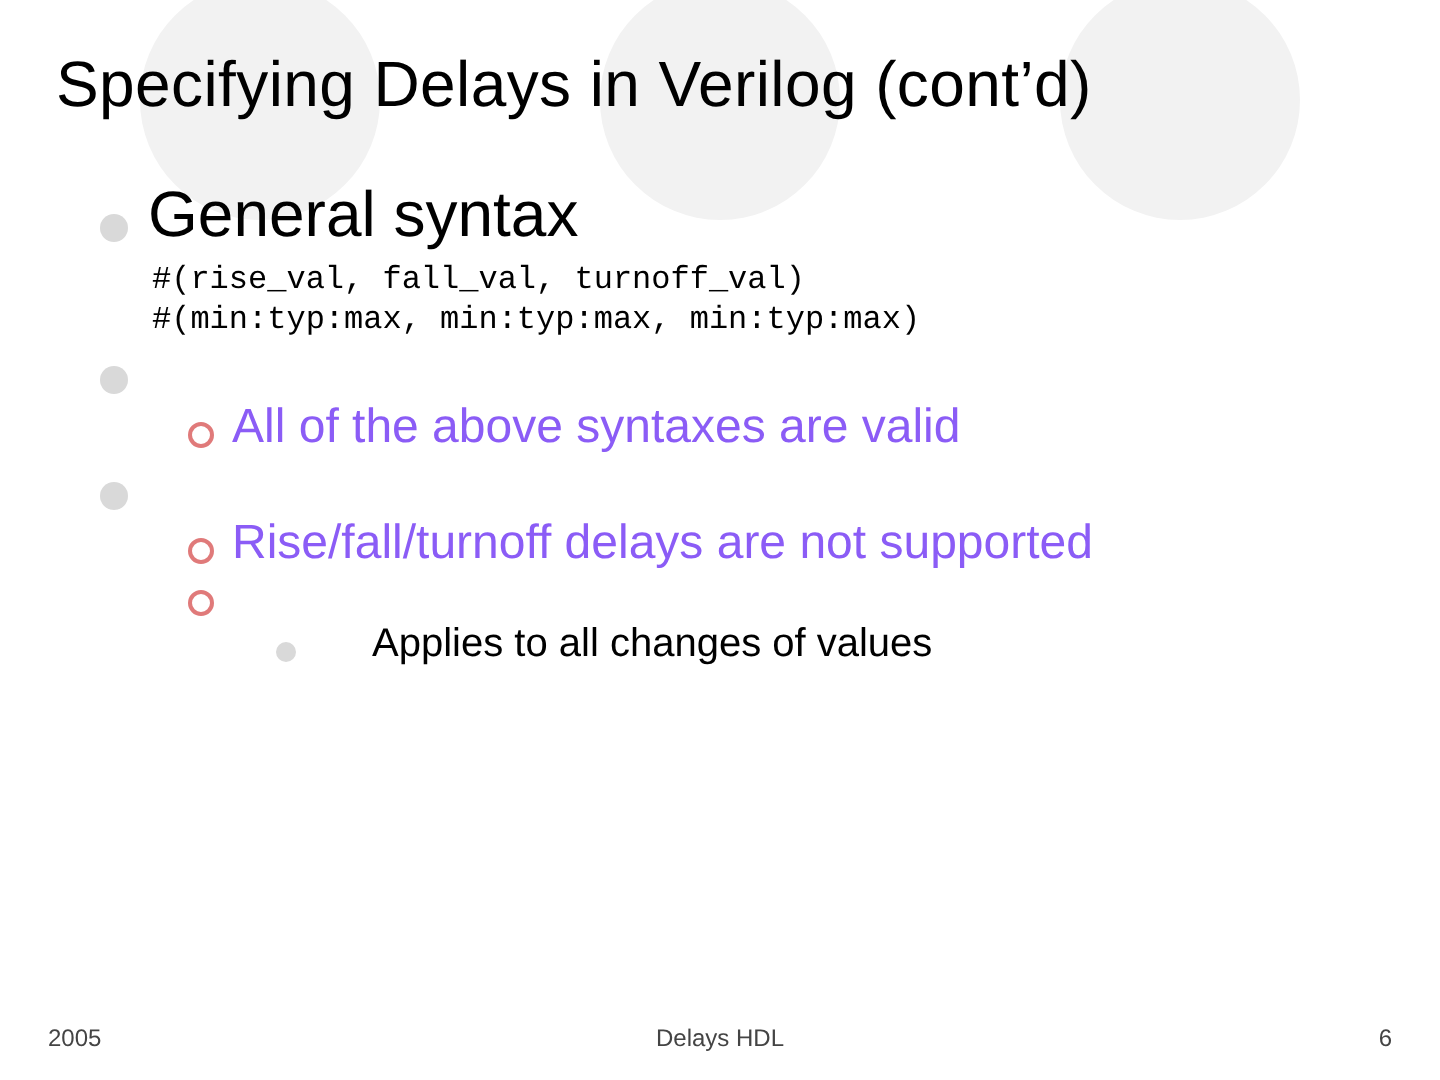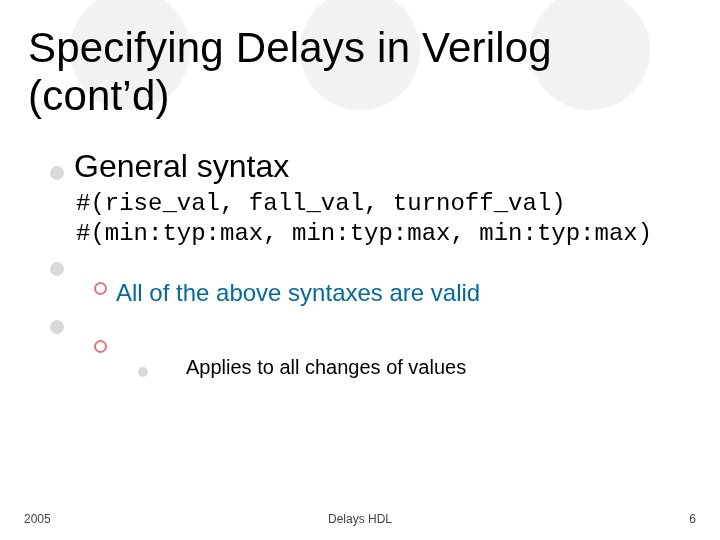--- a/index.html
+++ b/index.html
@@ -26,21 +26,21 @@
     border-radius: 50%;
     background: #f2f2f2;
   }
   .c1 { width: 120px; height: 120px; left: 70px;  top: -10px; }
   .c2 { width: 120px; height: 120px; left: 300px; top: -10px; }
   .c3 { width: 120px; height: 120px; left: 530px; top: -10px; }
 
   .content { position: relative; z-index: 1; }
 
   h1.title {
-    font-size: 42px;
+    font-size: 32px;
     font-weight: 400;
     color: #000;
     margin-bottom: 28px;
     letter-spacing: 0.2px;
   }
 
   .bullet-l1 {
     display: flex;
     align-items: baseline;
     margin: 10px 0 4px 22px;
@@ -51,33 +51,33 @@
     width: 14px; height: 14px;
     border-radius: 50%;
     background: #d9d9d9;
     flex: 0 0 14px;
     margin-right: 10px;
     position: relative;
     top: 3px;
   }
   .code-block {
     font-family: "Courier New", Courier, monospace;
-    font-size: 24px;
+    font-size: 16px;
     color: #000;
     margin: 2px 0 10px 48px;
     line-height: 1.25;
     white-space: pre;
   }
 
   .bullet-l2 {
     display: flex;
-    align-items: flex-start;
+    align-items: center;
     margin: 6px 0 4px 66px;
     font-size: 24px;
-    color: #0369a1;
+    color: #8b5cf6;
   }
   .ring-l2 {
     width: 13px; height: 13px;
     border-radius: 50%;
     border: 2px solid #e07a7a;
     background: transparent;
     flex: 0 0 13px;
     margin-right: 9px;
     position: relative;
     top: 3px;
@@ -141,20 +141,24 @@
     <div class="bullet-l2">
       <span class="ring-l2"></span>
       <span>All of the above syntaxes are valid</span>
     </div>
 
     <div class="bullet-l1">
       <span class="dot-l1"></span>
     </div>
     <div class="bullet-l2">
       <span class="ring-l2"></span>
+      <span>Rise/fall/turnoff delays are not supported</span>
+    </div>
+    <div class="bullet-l2">
+      <span class="ring-l2"></span>
     </div>
     <div class="bullet-l3">
       <span class="dot-l3"></span>
       <span>Applies to all changes of values</span>
     </div>
   </div>
 
   <div class="footer">
     <span>2005</span>
     <span class="center">Delays HDL</span>

